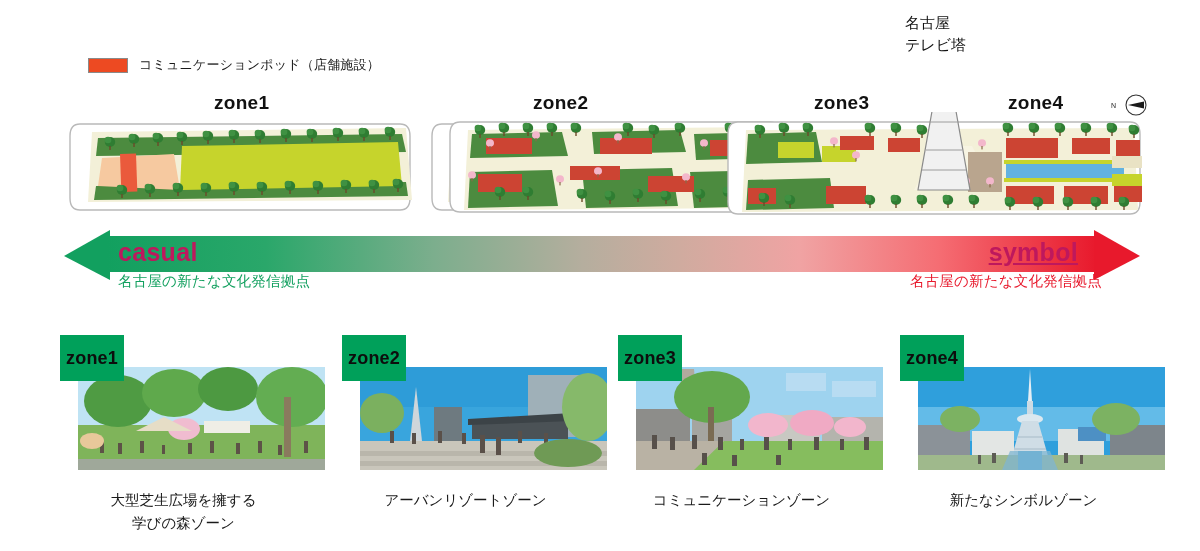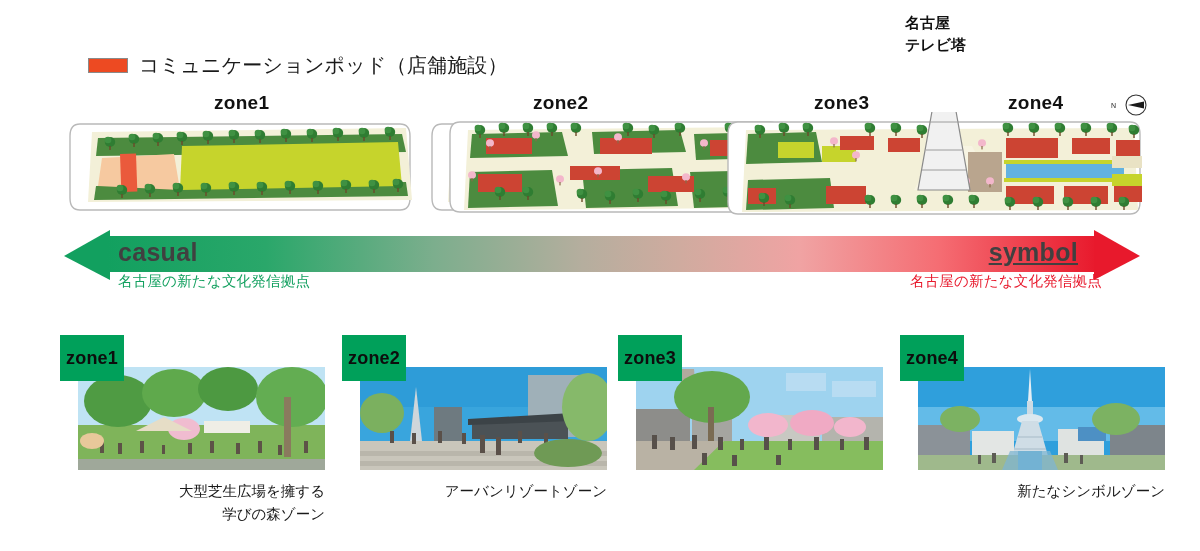--- a/index.html
+++ b/index.html
@@ -9,48 +9,48 @@
     background:#ffffff;
     font-family:"Liberation Sans","DejaVu Sans",sans-serif;
     overflow:hidden;position:relative;
   }
   .stage{position:absolute;left:0;top:0;width:1200px;height:551px;}
 
   
   .legend{position:absolute;left:88px;top:55px;}
   .legend-row{display:flex;align-items:center;height:20px;margin-bottom:4px;}
   .legend-swatch{width:40px;height:15px;border:1px solid #8a8a8a;box-sizing:border-box;}
-  .legend-label{margin-left:11px;font-size:20px;color:#1a1a1a;letter-spacing:.2px;white-space:nowrap;}
+  .legend-label{margin-left:11px;font-size:13px;color:#1a1a1a;letter-spacing:.2px;white-space:nowrap;}
 
   
   .zone-tag{position:absolute;font-size:19px;font-weight:bold;color:#111;letter-spacing:.3px;}
 
   
-  .tower-note{position:absolute;left:905px;top:12px;font-size:15px;color:#111;line-height:1.45;font-weight:bold;}
+  .tower-note{position:absolute;left:905px;top:12px;font-size:15px;color:#111;line-height:1.45;}
 
   
   .compass{position:absolute;left:1108px;top:92px;width:44px;height:26px;}
 
   
   .map{position:absolute;left:62px;top:112px;width:1082px;height:110px;}
 
   
   .arrow-wrap{position:absolute;left:62px;top:228px;width:1080px;height:62px;}
   .arrow-band{position:absolute;left:45px;top:8px;width:990px;height:36px;}
   .arrow-head-l{position:absolute;left:0;top:0;width:48px;height:54px;}
   .arrow-head-r{position:absolute;right:0;top:0;width:48px;height:54px;}
-  .arrow-word{position:absolute;font-size:25px;font-weight:bold;color:#404040;letter-spacing:.3px;}
+  .arrow-word{position:absolute;font-size:25px;font-weight:bold;color:#be185d;letter-spacing:.3px;}
   .arrow-sub{position:absolute;font-size:14.5px;letter-spacing:.2px;}
 
   
   .card{position:absolute;width:247px;}
   .badge{position:absolute;left:0;top:0;width:64px;height:46px;display:flex;align-items:center;
          justify-content:center;color:#0d0d0d;font-size:18px;font-weight:bold;z-index:3;letter-spacing:.2px;}
   .photo{position:absolute;left:18px;top:32px;width:247px;height:103px;overflow:hidden;z-index:2;}
-  .cap{position:absolute;top:145px;width:283px;text-align:right;font-size:14.5px;color:#1a1a1a;
+  .cap{position:absolute;top:154px;width:283px;text-align:center;font-size:14.5px;color:#1a1a1a;
        line-height:1.6;left:-18px;}
   .cap span{display:block;}
 </style>
 </head>
 <body>
 
 <div class="stage">
 
   <div class="legend">
     <div class="legend-row">
@@ -400,20 +400,21 @@
             <rect x="178" y="70" width="5" height="13"></rect>
           <rect x="204" y="72" width="4" height="11"></rect>
             <rect x="228" y="70" width="5" height="13"></rect>
           <rect x="66" y="86" width="5" height="12"></rect>
             <rect x="96" y="88" width="5" height="11"></rect>
           <rect x="140" y="88" width="5" height="10"></rect>
         </g>
       </svg>
     </div>
     <div class="cap">
+      <span>コミュニケーションゾーン</span>
     </div>
   </div>
 
   <div class="card" style="left:900px;top:335px;">
     <div class="badge" style="background:#00A05A;">
       <span>zone4</span>
     </div>
     <div class="photo">
       <svg viewBox="0 0 247 103" width="247" height="103" preserveAspectRatio="none">
         <rect width="247" height="103" fill="#2f9fdc"></rect>

